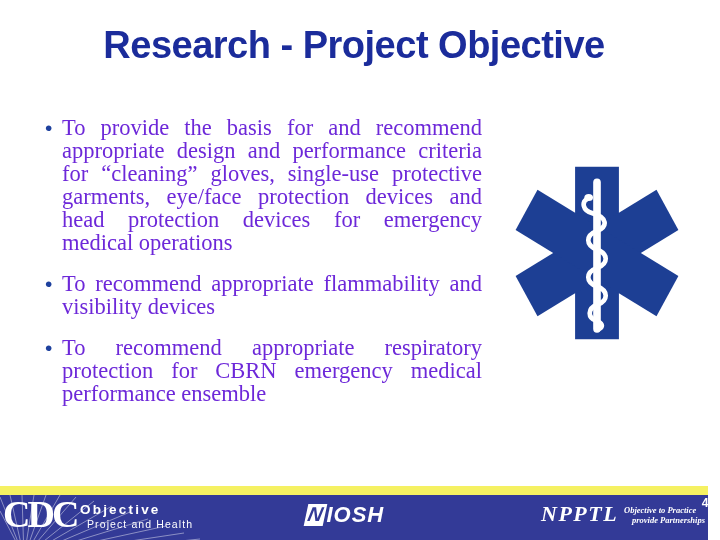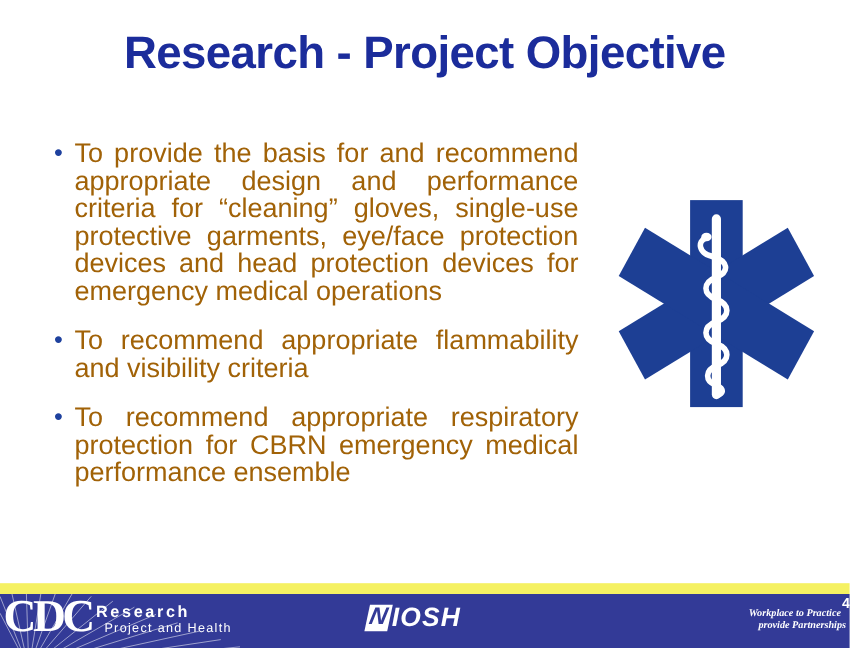--- a/index.html
+++ b/index.html
@@ -8,22 +8,22 @@
 
   
   .title{position:absolute;top:24px;left:0;right:0;margin:0;text-align:center;
          font-family:"Liberation Sans",sans-serif;font-weight:700;font-size:38px;
          letter-spacing:-0.5px;color:#1b2c9b;}
 
   
   .bullets{position:absolute;left:45px;top:116px;width:437px;}
   .bullet{position:relative;padding-left:17px;margin-top:18px;}
   .bullet:first-child{margin-top:0;}
-  .bullet p{margin:0;font-size:22.5px;line-height:23px;color:#a16207;
-            text-align:justify;text-justify:inter-word;}
+  .bullet p{margin:0;font-size:22.5px;line-height:23px;color:#6d28d9;
+            text-align:justify;text-justify:inter-word;font-family:Liberation Serif, serif;}
   .bullet .marker{position:absolute;left:0;top:0;font-size:21px;line-height:23px;color:#1e419e;}
 
   
   .star{position:absolute;left:514px;top:165px;width:166px;height:176px;}
   .star svg{width:100%;height:100%;display:block;}
 
   
   .stripe{position:absolute;left:0;top:486px;width:720px;height:9px;background:#f5f162;}
   .band{position:absolute;left:0;top:495px;width:720px;height:45px;background:#333a97;}
   .rays{position:absolute;left:0;top:0;width:212px;height:45px;}
@@ -55,21 +55,21 @@
 
   <h1 class="title">Research - Project Objective</h1>
 
   <div class="bullets">
     <div class="bullet">
       <span class="marker">•</span>
       <p>To provide the basis for and recommend appropriate design and performance criteria for “cleaning” gloves, single-use protective garments, eye/face protection devices and head protection devices for emergency medical operations</p>
     </div>
     <div class="bullet">
       <span class="marker">•</span>
-      <p>To recommend appropriate flammability and visibility criteria</p>
+      <p>To recommend appropriate flammability and visibility devices</p>
     </div>
     <div class="bullet">
       <span class="marker">•</span>
       <p>To recommend appropriate respiratory protection for CBRN emergency medical performance ensemble</p>
     </div>
   </div>
 
   <div class="star">
     <svg viewBox="0 0 100 100" preserveAspectRatio="none">
       <g fill="#1d3f94">
@@ -104,30 +104,31 @@
         <line x1="24" y1="62" x2="130" y2="17"></line>
         <line x1="24" y1="62" x2="148" y2="24"></line>
         <line x1="24" y1="62" x2="166" y2="31"></line>
         <line x1="24" y1="62" x2="184" y2="38"></line>
         <line x1="24" y1="62" x2="200" y2="44"></line>
       </g>
     </svg>
 
     <div class="cdc">CDC</div>
     <div class="cdc-tag">
-      <div class="l1">Research</div>
+      <div class="l1">Objective</div>
       <div class="l2">Project and Health</div>
     </div>
 
     <div class="niosh">
       <span class="n-block">N</span>
       <span class="rest">IOSH</span>
     </div>
 
+    <div class="npptl">NPPTL</div>
     <div class="npptl-tag">
-      <div class="l1">Workplace to Practice</div>
+      <div class="l1">Objective to Practice</div>
       <div class="l2">provide Partnerships</div>
     </div>
 
     <div class="page-number">43</div>
   </div>
 
 </div>
 
 </body></html>

